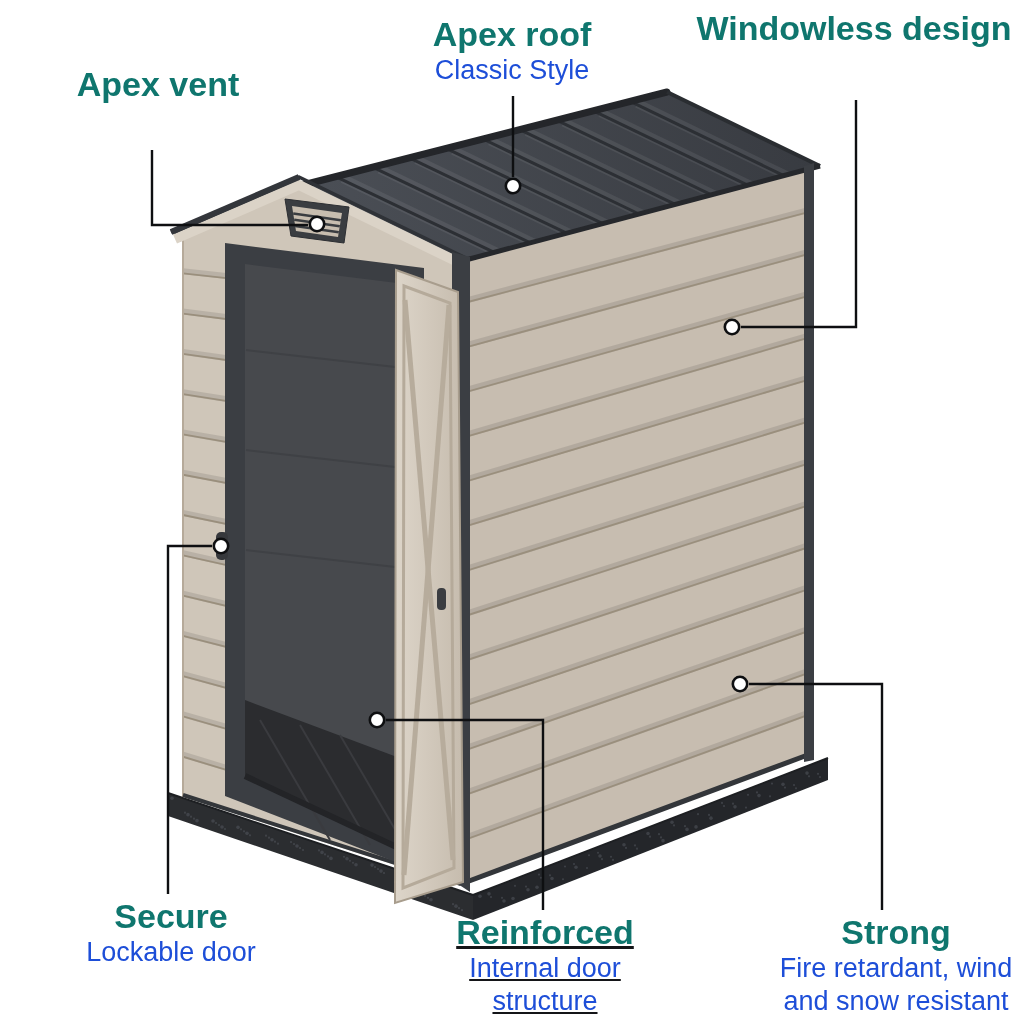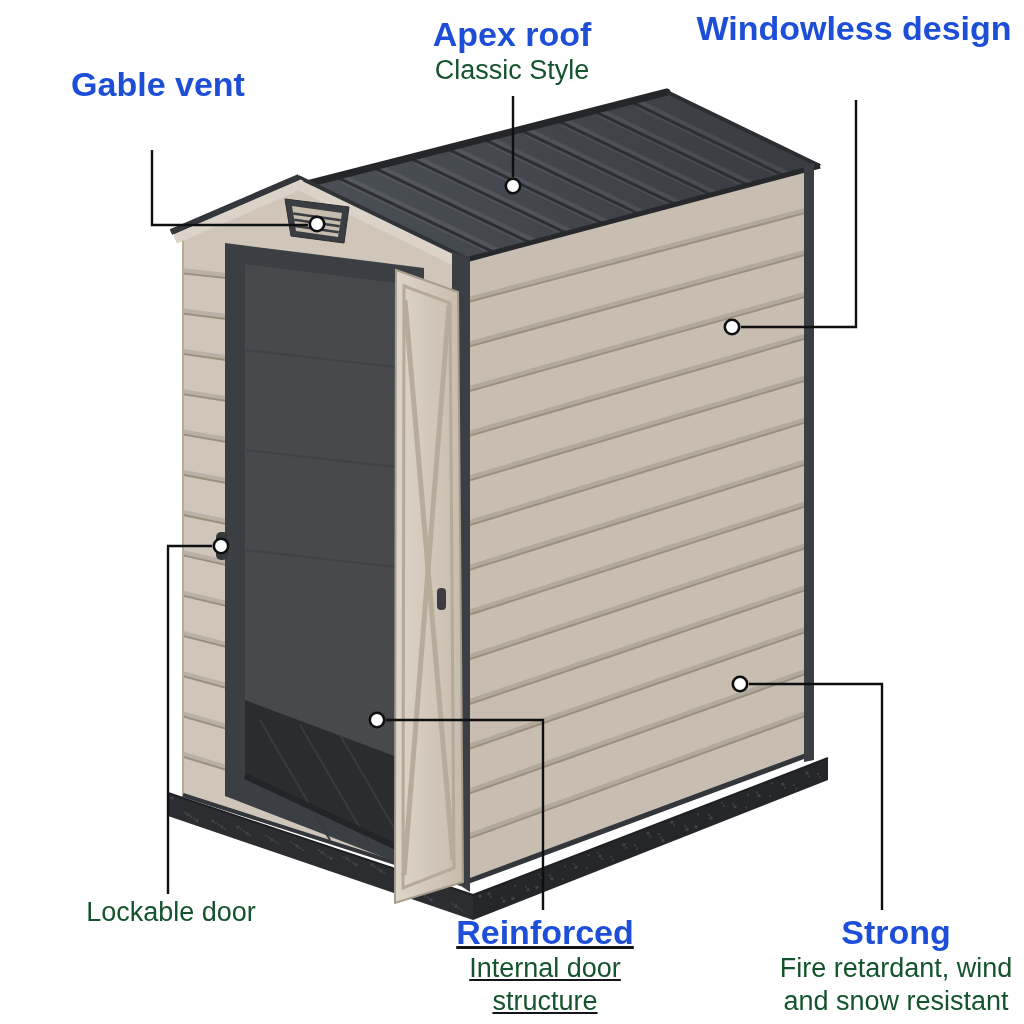--- a/index.html
+++ b/index.html
@@ -7,25 +7,25 @@
     position:relative;width:1024px;height:1024px;overflow:hidden;
     background:#ffffff;
     font-family:"Liberation Sans", sans-serif;
     color:#141518;
   }
   .stage svg{position:absolute;left:0;top:0;}
   .callout{
     position:absolute;text-align:center;transform:translateX(-50%);
   }
   .co-title{
-    font-size:34px;font-weight:700;line-height:1.18;color:#1d4ed8;
+    font-size:34px;font-weight:700;line-height:1.18;color:#0f766e;
     white-space:nowrap;
   }
   .co-sub{
-    font-size:27px;font-weight:400;line-height:1.2;color:#14532d;
+    font-size:27px;font-weight:400;line-height:1.2;color:#1d4ed8;
   }
   .co-gable-vent{left:158px;top:64px;}
   .co-apex-roof{left:512px;top:14px;}
   .co-windowless{left:854px;top:8px;}
   .co-secure{left:171px;top:896px;}
   .co-reinforced{left:545px;top:912px;width:215px;text-decoration:underline;}
   .co-strong{left:896px;top:912px;width:262px;}
 </style>
 </head>
 <body>
@@ -329,30 +329,31 @@
         <circle cx="513" cy="186" r="7.2"></circle>
         <circle cx="732" cy="327" r="7.2"></circle>
         <circle cx="221" cy="546" r="7.2"></circle>
         <circle cx="377" cy="720" r="7.2"></circle>
         <circle cx="740" cy="684" r="7.2"></circle>
       </g>
     </g>
   </svg>
 
   <div class="callout co-gable-vent">
-    <div class="co-title">Gable vent</div>
+    <div class="co-title">Apex vent</div>
   </div>
   <div class="callout co-apex-roof">
     <div class="co-title">Apex roof</div>
     <div class="co-sub">Classic Style</div>
   </div>
   <div class="callout co-windowless">
     <div class="co-title">Windowless design</div>
   </div>
   <div class="callout co-secure">
+    <div class="co-title">Secure</div>
     <div class="co-sub">Lockable door</div>
   </div>
   <div class="callout co-reinforced">
     <div class="co-title">Reinforced</div>
     <div class="co-sub">Internal door structure</div>
   </div>
   <div class="callout co-strong">
     <div class="co-title">Strong</div>
     <div class="co-sub">Fire retardant, wind and snow resistant</div>
   </div>

